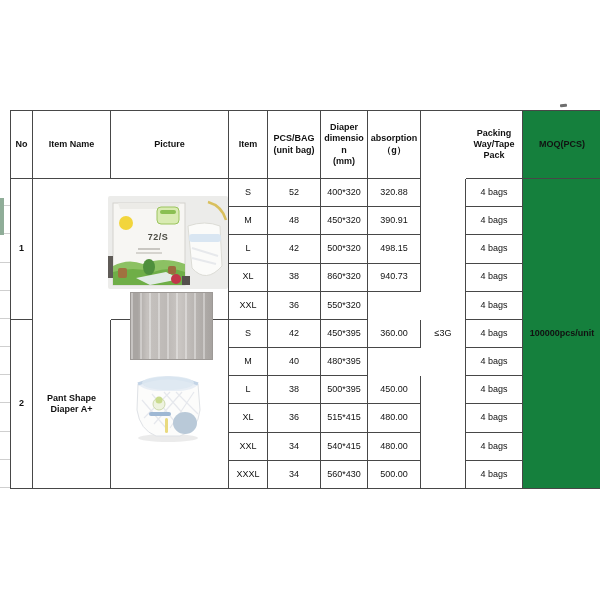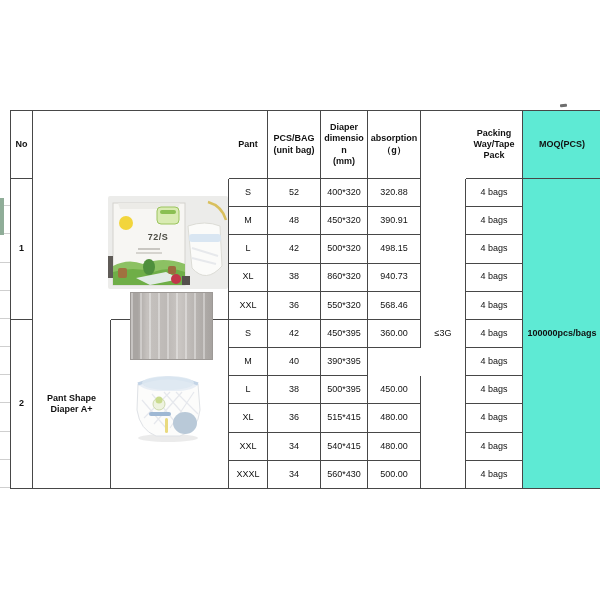--- a/index.html
+++ b/index.html
@@ -18,21 +18,21 @@
   .tbl{position:absolute;left:10px;top:110px;display:grid;
     grid-template-columns:22px 78px 118px 39px 53px 47px 53px 45px 57px 78px;
     grid-template-rows:68px repeat(11,28.18px);
     border-top:1px solid #474747;border-left:1px solid #474747;}
   .c{border-right:1px solid #474747;border-bottom:1px solid #474747;background:#fff;
     display:flex;align-items:center;justify-content:center;text-align:center;
     font-size:9px;color:#111;overflow:hidden;line-height:1.25;}
   .hdr{font-weight:bold;white-space:pre-line;}
   .pre{white-space:pre-line;}
   .bold{font-weight:bold;}
-  .blue{background:#5eead4;}
+  .blue{background:#15803d;}
   .last{border-right:none;}
 
   
   .img{position:absolute;}
   .photo1{left:108px;top:196px;width:120px;height:93px;background:#ececea;border-radius:2px;}
   .pkg-label{position:absolute;left:27px;top:36px;width:46px;text-align:center;
     font-size:9px;font-weight:bold;color:#4a4a42;letter-spacing:.5px;}
   .texture{left:130px;top:292px;width:83px;height:68px;
     background:
       repeating-linear-gradient(90deg,rgba(255,255,255,.35) 0 2px,rgba(0,0,0,0) 2px 9px),
@@ -45,21 +45,23 @@
 
 <div class="page">
 
   <div class="edge-gridlines"></div>
   <div class="green-strip"></div>
   <div class="artifact"></div>
 
   <div class="tbl">
 
     <div class="c hdr" style="grid-row:1;grid-column:1">No</div>
-    <div class="c hdr" style="grid-row:1;grid-column:4">Pant</div>
+    <div class="c hdr" style="grid-row:1;grid-column:2">Item Name</div>
+    <div class="c hdr" style="grid-row:1;grid-column:3">Picture</div>
+    <div class="c hdr" style="grid-row:1;grid-column:4">Item</div>
     <div class="c hdr" style="grid-row:1;grid-column:5">PCS/BAG
 (unit bag)</div>
     <div class="c hdr" style="grid-row:1;grid-column:6">Diaper
 dimensio
 n
 (mm)</div>
     <div class="c hdr" style="grid-row:1;grid-column:7">absorption
 （g）</div>
     <div class="c hdr" style="grid-row:1;grid-column:9">Packing
 Way/Tape
@@ -89,37 +91,36 @@
 
     <div class="c" style="grid-row:5;grid-column:4">XL</div>
     <div class="c" style="grid-row:5;grid-column:5">38</div>
     <div class="c" style="grid-row:5;grid-column:6">860*320</div>
     <div class="c" style="grid-row:5;grid-column:7">940.73</div>
     <div class="c" style="grid-row:5;grid-column:9">4 bags</div>
 
     <div class="c" style="grid-row:6;grid-column:4">XXL</div>
     <div class="c" style="grid-row:6;grid-column:5">36</div>
     <div class="c" style="grid-row:6;grid-column:6">550*320</div>
-    <div class="c" style="grid-row:6;grid-column:7">568.46</div>
     <div class="c" style="grid-row:6;grid-column:9">4 bags</div>
 
     <div class="c bold" style="grid-row:7/span 6;grid-column:1">2</div>
     <div class="c bold pre" style="grid-row:7/span 6;grid-column:2">Pant Shape
 Diaper  A+</div>
     <div class="c" style="grid-row:7/span 6;grid-column:3"></div>
 
     <div class="c" style="grid-row:7;grid-column:4">S</div>
     <div class="c" style="grid-row:7;grid-column:5">42</div>
     <div class="c" style="grid-row:7;grid-column:6">450*395</div>
     <div class="c" style="grid-row:7;grid-column:7">360.00</div>
     <div class="c" style="grid-row:7;grid-column:9">4 bags</div>
 
     <div class="c" style="grid-row:8;grid-column:4">M</div>
     <div class="c" style="grid-row:8;grid-column:5">40</div>
-    <div class="c" style="grid-row:8;grid-column:6">390*395</div>
+    <div class="c" style="grid-row:8;grid-column:6">480*395</div>
     <div class="c" style="grid-row:8;grid-column:9">4 bags</div>
 
     <div class="c" style="grid-row:9;grid-column:4">L</div>
     <div class="c" style="grid-row:9;grid-column:5">38</div>
     <div class="c" style="grid-row:9;grid-column:6">500*395</div>
     <div class="c" style="grid-row:9;grid-column:7">450.00</div>
     <div class="c" style="grid-row:9;grid-column:9">4 bags</div>
 
     <div class="c" style="grid-row:10;grid-column:4">XL</div>
     <div class="c" style="grid-row:10;grid-column:5">36</div>
@@ -133,21 +134,21 @@
     <div class="c" style="grid-row:11;grid-column:7">480.00</div>
     <div class="c" style="grid-row:11;grid-column:9">4 bags</div>
 
     <div class="c" style="grid-row:12;grid-column:4">XXXL</div>
     <div class="c" style="grid-row:12;grid-column:5">34</div>
     <div class="c" style="grid-row:12;grid-column:6">560*430</div>
     <div class="c" style="grid-row:12;grid-column:7">500.00</div>
     <div class="c" style="grid-row:12;grid-column:9">4 bags</div>
 
     <div class="c" style="grid-row:2/span 11;grid-column:8">≤3G</div>
-    <div class="c blue last bold" style="grid-row:2/span 11;grid-column:10">100000pcs/bags</div>
+    <div class="c blue last bold" style="grid-row:2/span 11;grid-column:10">100000pcs/unit</div>
   </div>
 
   <div class="img photo1">
     <svg width="120" height="93" viewBox="0 0 120 93">
 
       <rect x="5" y="7" width="72" height="82" fill="#f7f6f3" stroke="#d3d2cd"></rect>
       <path d="M10 7 L72 7 L70 13 L12 13 Z" fill="#ecebe7"></path>
       <circle cx="18" cy="27" r="7" fill="#f2d53c"></circle>
       <rect x="49" y="11" width="22" height="17" rx="4" fill="#d9ebb2" stroke="#9cc45f"></rect>
       <rect x="52" y="14" width="16" height="4" rx="2" fill="#8bbf52"></rect>

